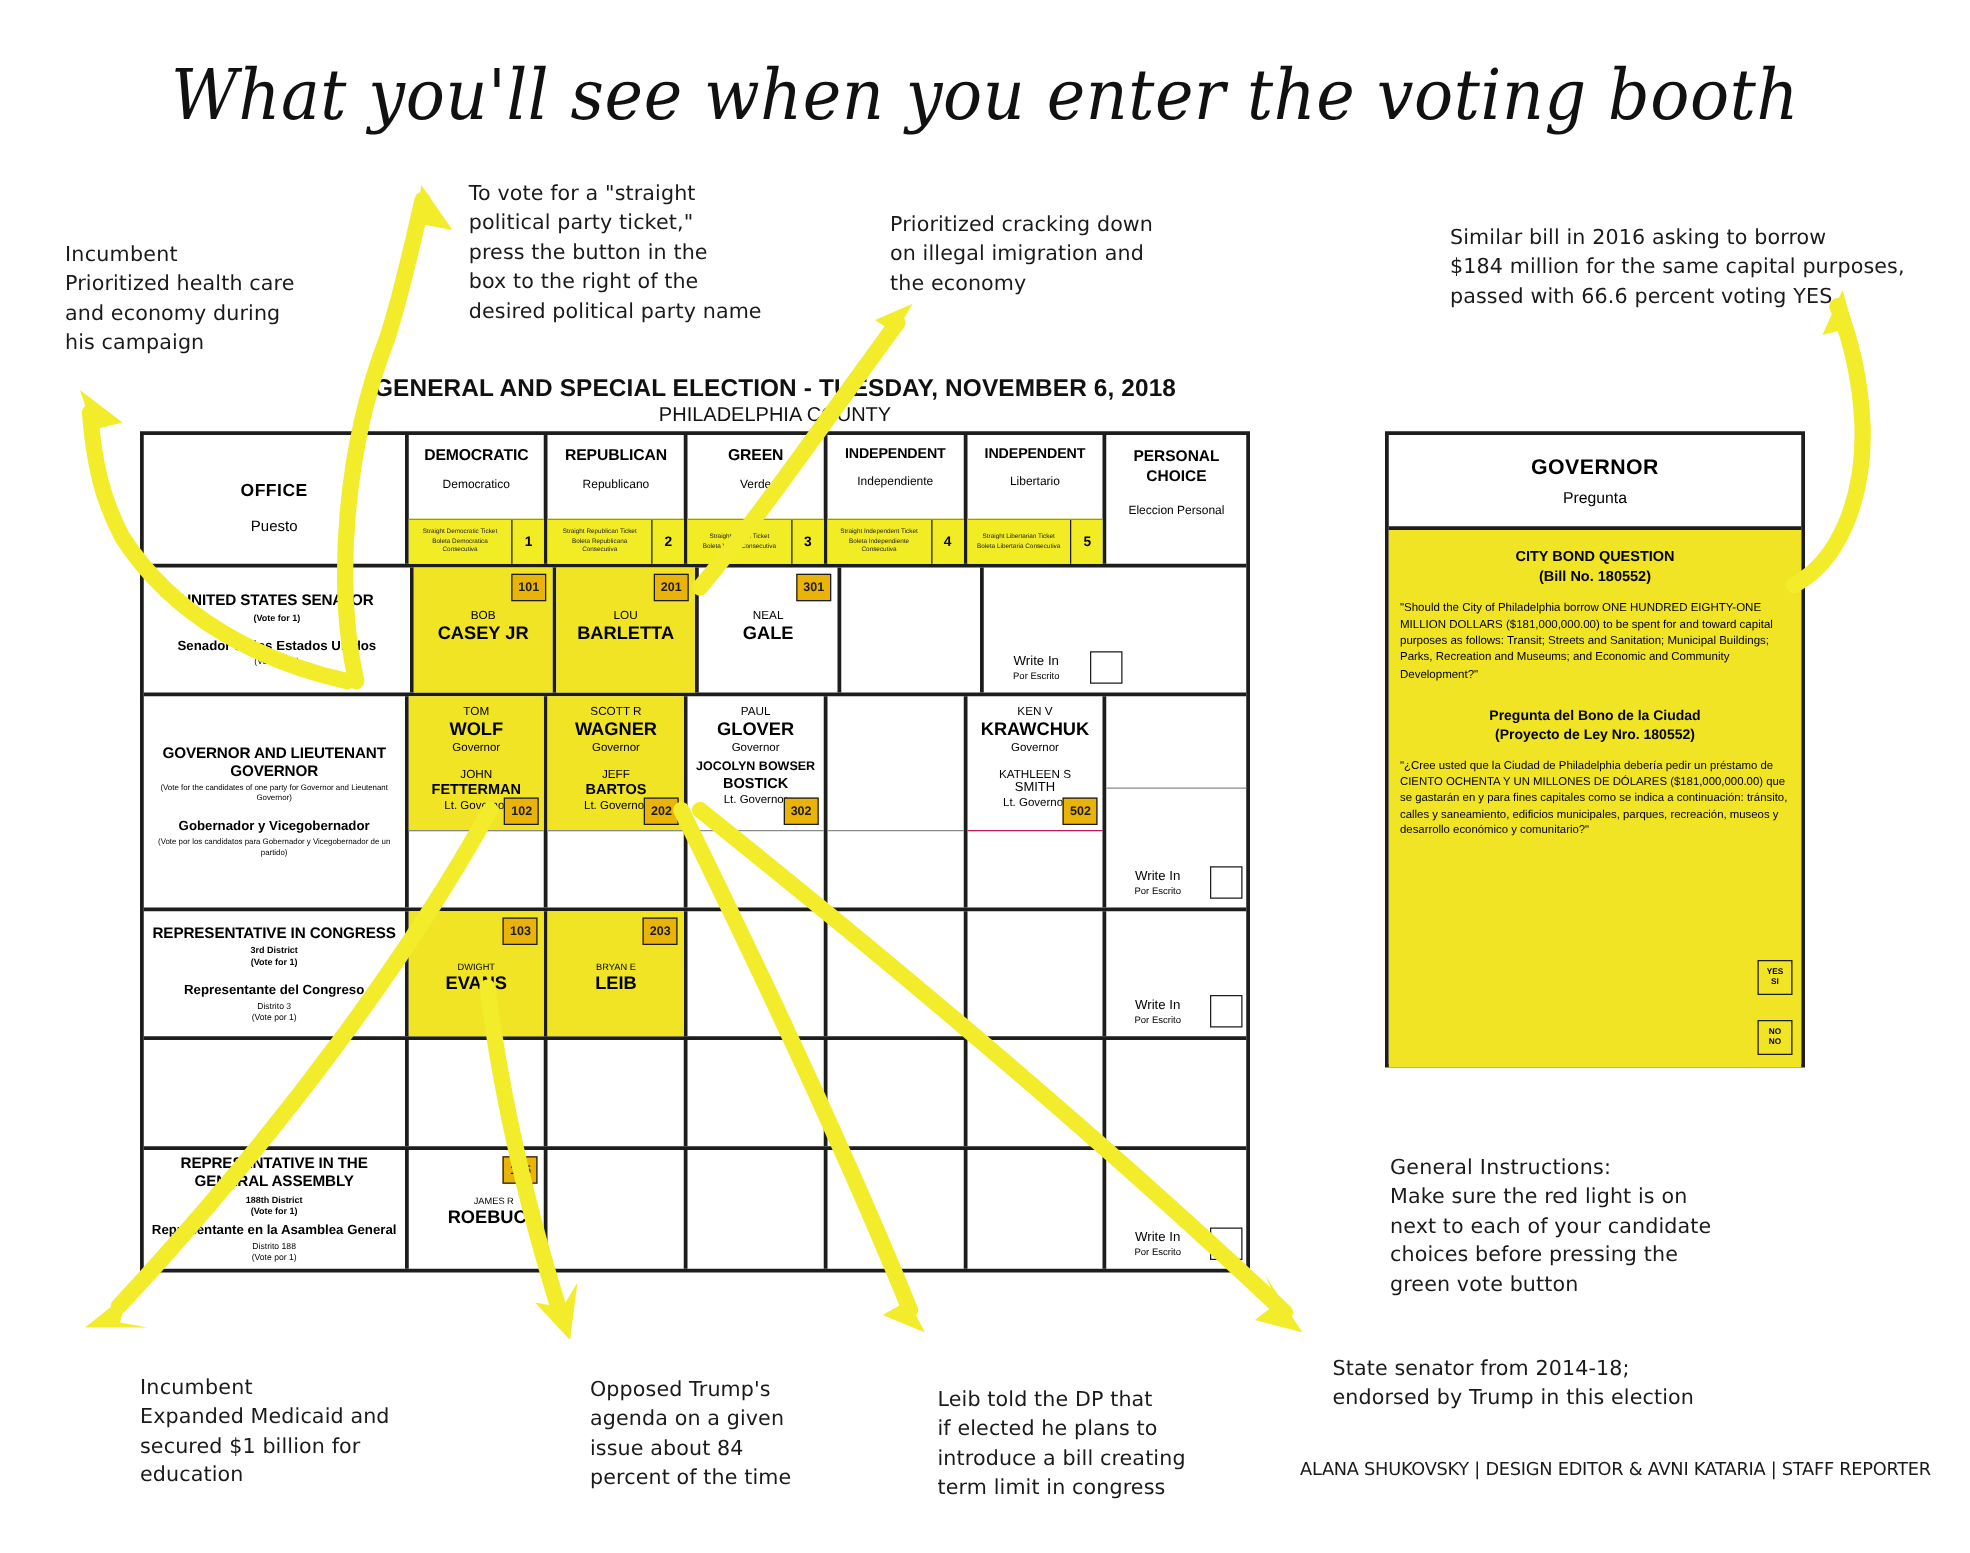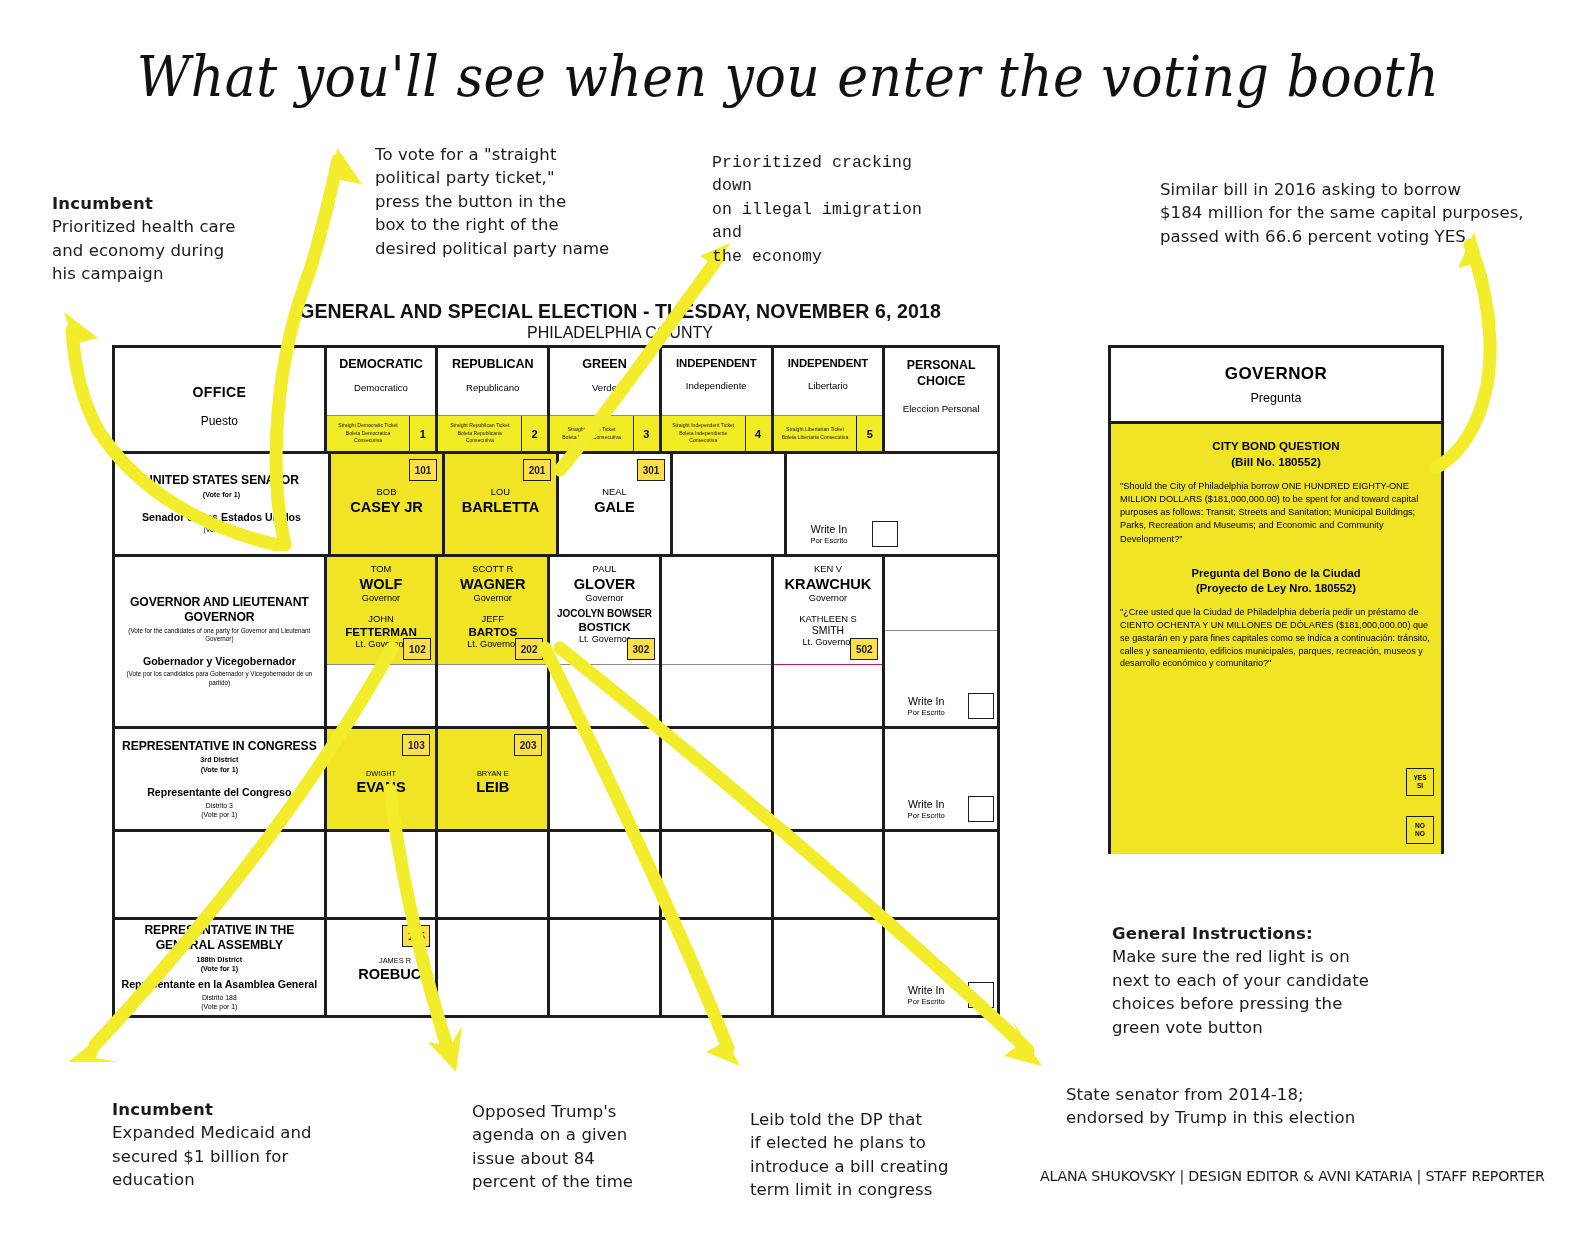--- a/index.html
+++ b/index.html
@@ -20,21 +20,21 @@
     font-style:italic; font-weight:400;
     font-size:56px; letter-spacing:0.5px; color:#111;
     transform:scaleX(0.93); transform-origin:center center;
     white-space:nowrap;
   }
 
   
   .anno { position:absolute; z-index:8; color:#1a1a1a;
           font-family:"DejaVu Sans", sans-serif;
           font-size:16.5px; line-height:1.42; letter-spacing:0.1px; }
-  .anno b { font-weight:700; display:block; letter-spacing:0.2px; }
+  .anno b { font-weight:400; display:block; letter-spacing:0.2px; }
 
   
   .ballot-heading {
     position:absolute; left:120px; top:300px; width:1000px; text-align:center;
     font-weight:700; font-size:19.5px; color:#111; letter-spacing:0.1px;
   }
   .ballot-sub {
     position:absolute; left:120px; top:324px; width:1000px; text-align:center;
     font-weight:400; font-size:16px; color:#111;
   }
@@ -100,21 +100,21 @@
   .cand .lt-last  { font-size:11.6px; font-weight:700; line-height:1.2; }
   .cand .lt-role  { font-size:9.2px; font-weight:400; line-height:1.3; }
   .cand .first.tiny2 { font-size:7.4px; }
 
   .sel {
     position:absolute; width:28px; height:22px;
     border:1px solid #1d1d1d; background:transparent;
     display:flex; align-items:center; justify-content:center;
     font-size:10px; font-weight:700; color:#1b1b1b;
   }
-  .sel.white { background:#fde047; }
+  .sel.white { background:#eab308; }
   .sel.tr { right:5px; top:5px; }
   .sel.br { right:4px; bottom:4px; }
 
   
   .writein { height:100%; position:relative; }
   .writein .wi {
     position:absolute; left:0; right:30px; bottom:9px; text-align:center;
   }
   .writein .wi .a { font-size:10.6px; font-weight:400; line-height:1.2; }
   .writein .wi .b { font-size:7.6px; font-weight:400; line-height:1.2; }
@@ -205,21 +205,21 @@
 </div>
 
 <div class="anno" style="left:375px; top:143px; width:250px;">
   <span style="white-space:pre-line;">To vote for a "straight
 political party ticket,"
 press the button in the
 box to the right of the
 desired political party name</span>
 </div>
 
-<div class="anno" style="left:712px; top:151px; width:250px;font-family:Liberation Mono, monospace;">
+<div class="anno" style="left:712px; top:168px; width:250px;">
   <span style="white-space:pre-line;">Prioritized cracking down
 on illegal imigration and
 the economy</span>
 </div>
 
 <div class="anno" style="left:1160px; top:178px; width:400px;">
   <span style="white-space:pre-line;">Similar bill in 2016 asking to borrow
 $184 million for the same capital purposes,
 passed with 66.6 percent voting YES</span>
 </div>

